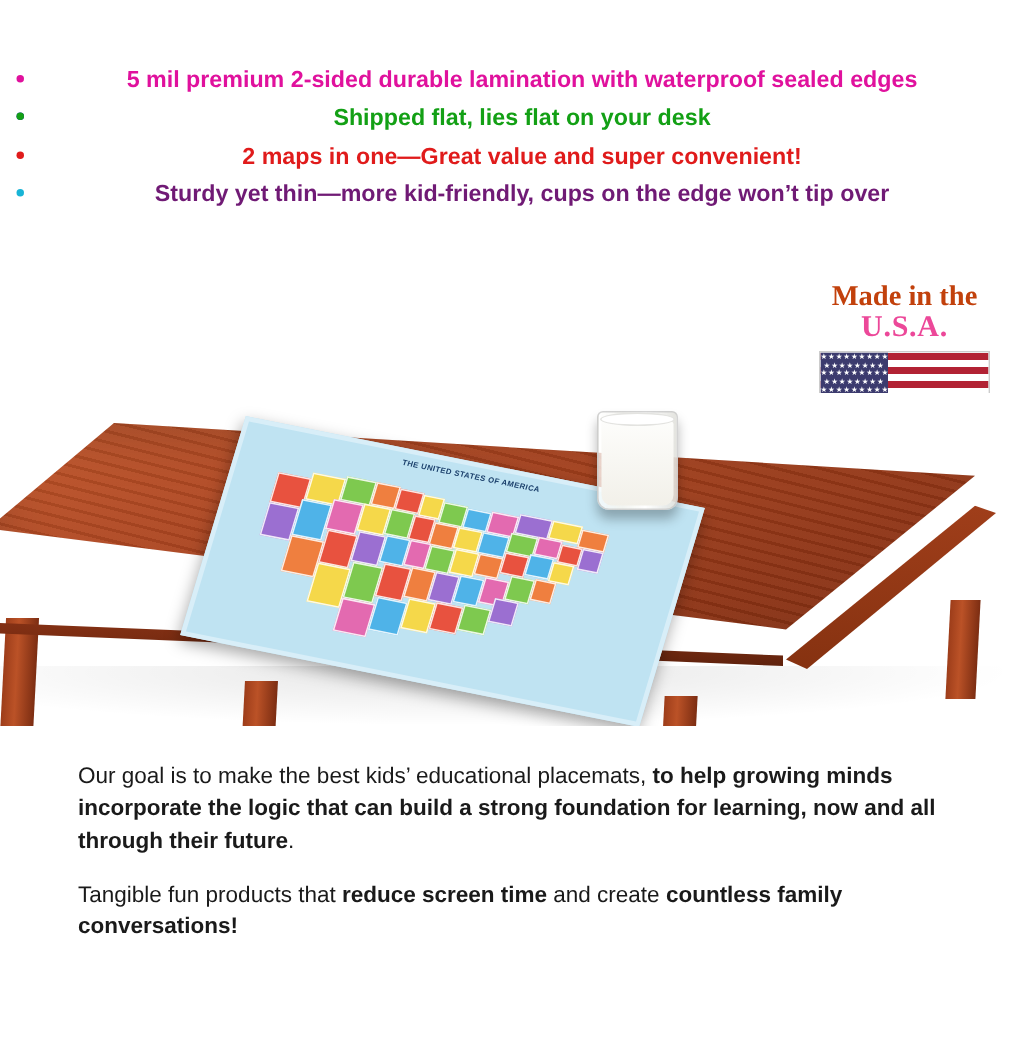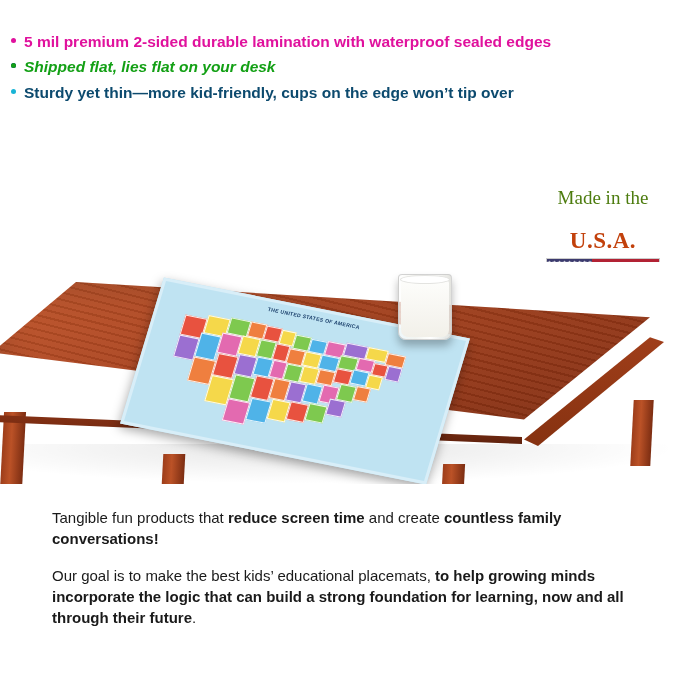--- a/index.html
+++ b/index.html
@@ -28,22 +28,23 @@
     font-size: 19px;
     font-weight: bold;
     color: #111111;
     letter-spacing: 0.1px;
   }
 
   
   .features {
     position: absolute;
     left: 8px;
-    top: 32px;
+    top: 44px;
     width: 664px;
+    text-align: center;
   }
   .feature {
     position: relative;
     padding-left: 16px;
     margin-bottom: 6px;
     font-size: 15.5px;
     font-weight: bold;
     line-height: 1.25;
   }
   .feature .dot {
@@ -59,32 +60,31 @@
   .usa-block {
     position: absolute;
     right: 10px;
     top: 188px;
     width: 132px;
     text-align: center;
   }
   .usa-line1 {
     font-family: "Liberation Serif", serif;
     font-size: 19px;
-    font-weight: normal;
-    color: #4d7c0f;
+    font-weight: bold;
+    color: #c2410c;
     line-height: 1.05;
   }
   .usa-line2 {
     font-family: "Liberation Serif", serif;
-    font-size: 23px;
-    font-weight: bold;
-    color: #c2410c;
+    font-size: 20px;
+    font-weight: bold;
+    color: #ec4899;
     line-height: 1.05;
     letter-spacing: 0.5px;
-    margin-top: 21px;
   }
   .flag {
     margin: 5px auto 0;
     width: 112px;
     height: 62px;
     position: relative;
     border: 1px solid #cccccc;
     background: #ffffff;
     overflow: hidden;
   }
@@ -266,25 +266,29 @@
 
 
   <div class="features">
     <div class="feature" style="color: rgb(224, 17, 157);">
       <span class="dot" style="background: rgb(224, 17, 157);"></span>
       <span>5 mil premium 2-sided durable lamination with waterproof sealed edges</span>
     </div>
     <div class="feature" style="color: rgb(20, 20, 210);">
       <span class="dot" style="background: rgb(20, 20, 210);"></span>
     </div>
-    <div class="feature" style="color: rgb(19, 160, 21); font-style: italic;">
+    <div class="feature" style="color: rgb(19, 160, 21);">
       <span class="dot" style="background: rgb(19, 160, 21);"></span>
       <span>Shipped flat, lies flat on your desk</span>
     </div>
-    <div class="feature" style="color: #0c4a6e;">
+    <div class="feature" style="color: rgb(224, 27, 27);">
+      <span class="dot" style="background: rgb(224, 27, 27);"></span>
+      <span>2 maps in one—Great value and super convenient!</span>
+    </div>
+    <div class="feature" style="color: #701a75;">
       <span class="dot" style="background: rgb(24, 180, 214);"></span>
       <span>Sturdy yet thin—more kid-friendly, cups on the edge won’t tip over</span>
     </div>
   </div>
 
   <div class="usa-block">
     <div class="usa-line1">Made in the</div>
     <div class="usa-line2">U.S.A.</div>
     <div class="flag">
       <div class="stripes"></div>
@@ -363,18 +367,18 @@
       </div>
 
       <div class="glass">
         <div class="milk"></div>
         <div class="rim"></div>
       </div>
     </div>
   </div>
 
   <div class="paragraphs">
+    <p class="para" id="para-2"><span>Our goal is to make the best kids’ educational placemats, </span><b>to help growing minds incorporate the logic that can build a strong foundation for learning, now and all through their future</b><span>.</span></p>
     <p class="para" id="para-1"><span>Tangible fun products that </span><b>reduce screen time</b><span> and create </span><b>countless family conversations!</b></p>
-    <p class="para" id="para-2"><span>Our goal is to make the best kids’ educational placemats, </span><b>to help growing minds incorporate the logic that can build a strong foundation for learning, now and all through their future</b><span>.</span></p>
 
   </div>
 
 </div>
 
 </body></html>

